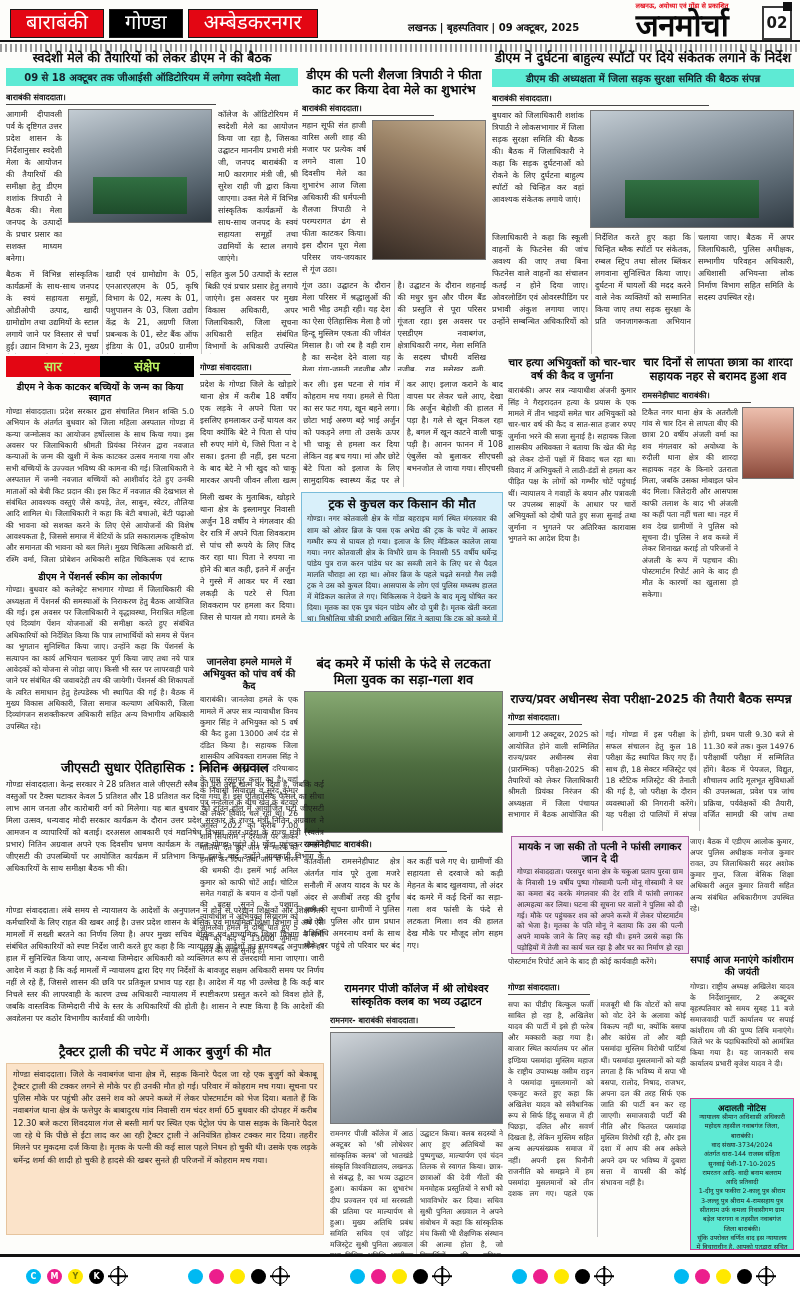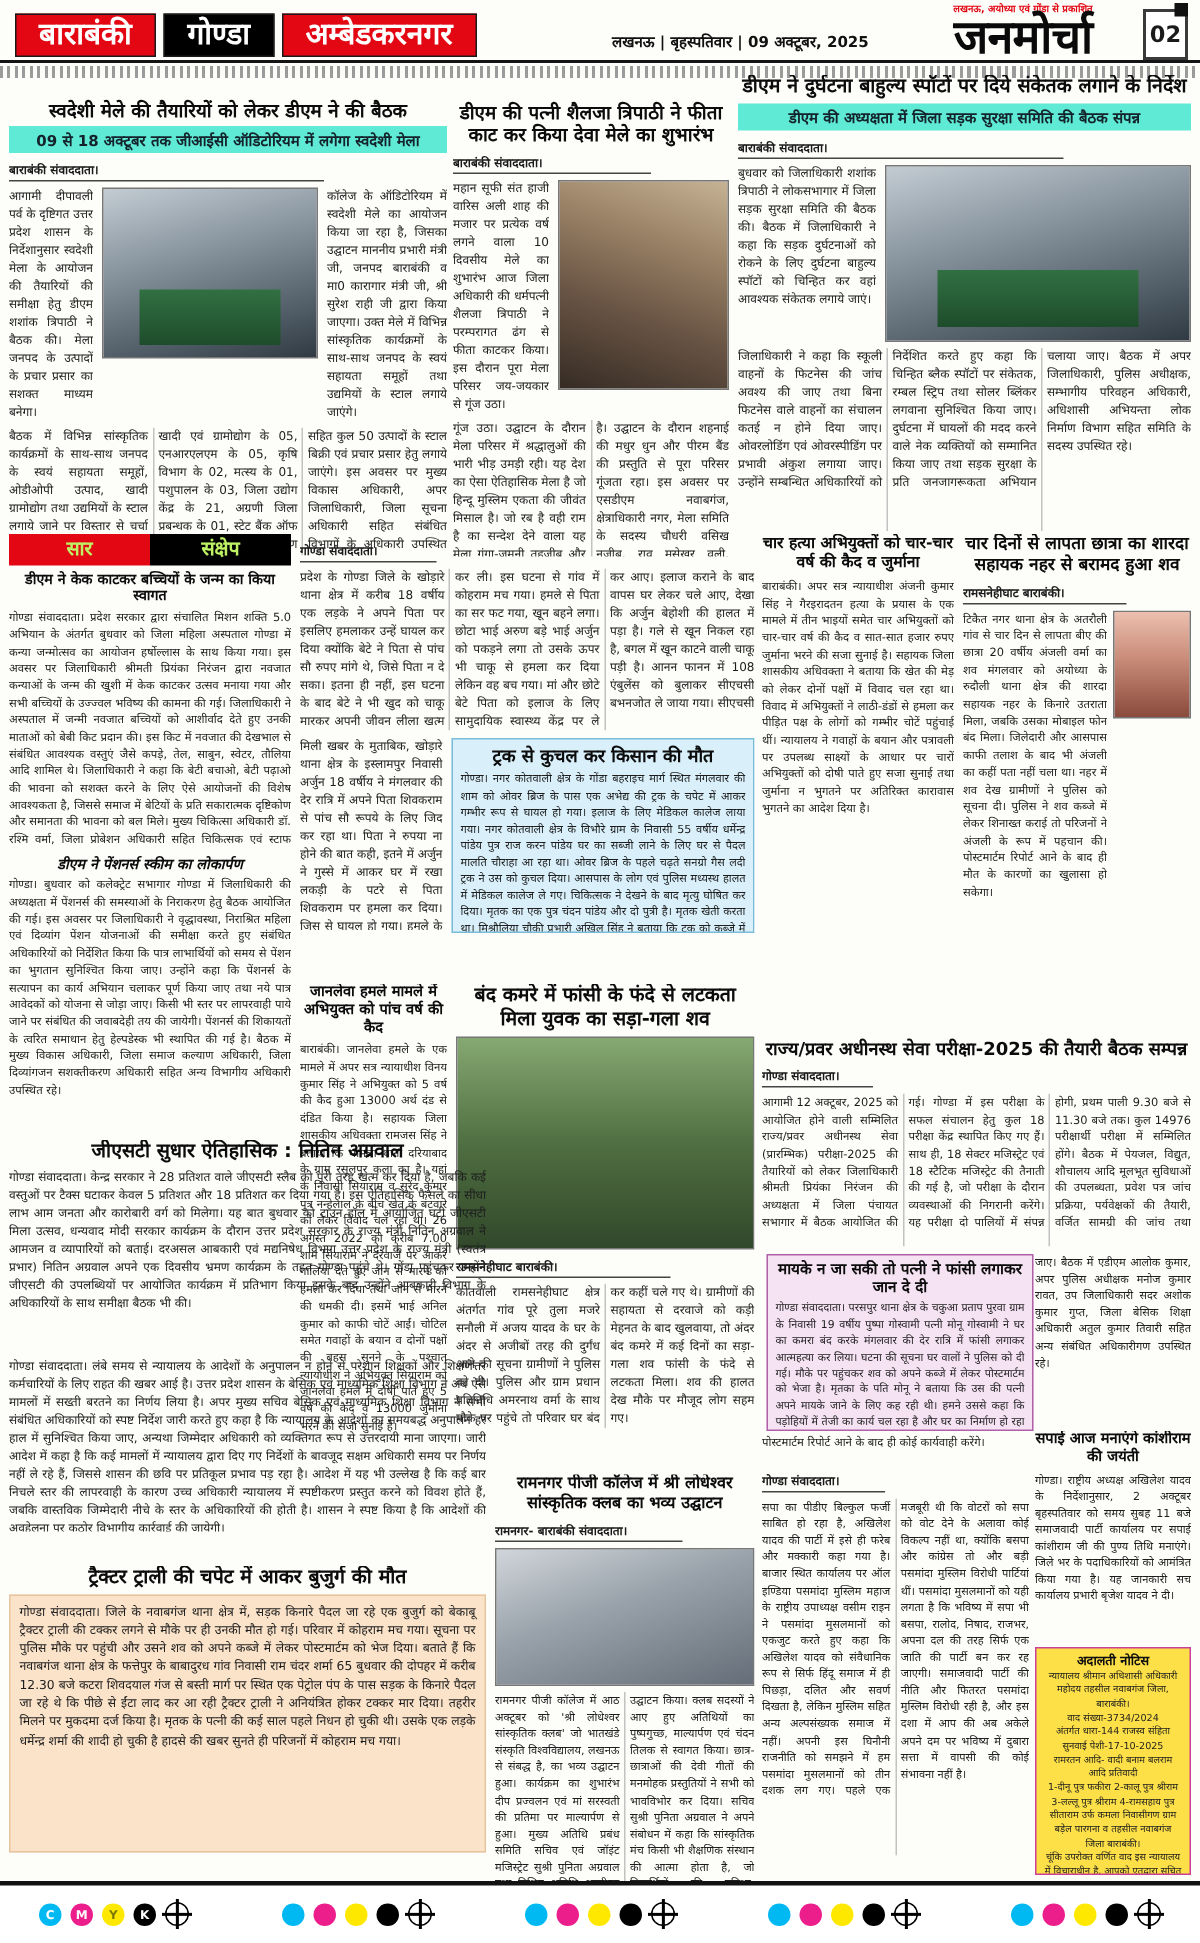--- a/index.html
+++ b/index.html
@@ -1,21 +1,21 @@
 <!DOCTYPE html>
 <html><head>
 <meta charset="utf-8">
 <style>
   html,body{margin:0;padding:0;}
   body{width:800px;height:1295px;background:#f6f5f1;font-family:"DejaVu Sans",sans-serif;color:#1a1a1a;}
   #page{position:relative;width:800px;height:1295px;background:#fdfdfa;overflow:hidden;}
 
   
   .tags{position:absolute;left:10px;top:9px;display:flex;gap:5px;}
-  .tag{font-size:20px;font-weight:bold;color:#fff;padding:1px 15px 4px;border:1px solid #1a1a1a;line-height:1.1;}
+  .tag{font-size:20px;font-weight:normal;color:#fff;padding:1px 15px 4px;border:1px solid #1a1a1a;line-height:1.1;}
   .tag.red{background:#e30613;}
   .tag.black{background:#000;}
   .dateline{position:absolute;left:408px;top:20px;font-size:10px;font-weight:bold;color:#111;}
   .masthead{position:absolute;left:606px;top:3px;width:152px;text-align:center;}
   .masthead .tagline{font-size:6.5px;color:#e30613;font-weight:bold;line-height:1.1;}
   .masthead .title{font-size:31px;font-weight:bold;line-height:1.02;color:#0a0a0a;letter-spacing:-0.5px;}
   .pagebox{position:absolute;left:762px;top:6px;width:26px;height:30px;border:2px solid #3a3a3a;background:#fff;font-size:15px;font-weight:bold;display:flex;align-items:center;justify-content:center;}
   .pagebox::after{content:"";position:absolute;top:-6px;right:-2px;width:9px;height:9px;background:#111;}
   .headrule{position:absolute;top:40px;left:0;width:800px;border-top:2px solid #151515;}
   .dotstrip{position:absolute;top:44px;left:0;width:800px;height:8px;background:repeating-linear-gradient(90deg,#9b9b9b 0 2px,transparent 2px 5px);}
@@ -35,21 +35,21 @@
   .ph-table{position:absolute;bottom:7%;left:17%;width:66%;height:33%;background:linear-gradient(#317042,#1e4c2b);}
   .ph-crowd{background:linear-gradient(20deg,#352b24 0%,#6a5545 38%,#9b8367 70%,#c6b295 100%);}
   .ph-scene{background:linear-gradient(180deg,#86a871 0%,#4e6d40 52%,#31482a 100%);}
   .ph-girl{background:linear-gradient(180deg,#ecbfae 0%,#c98b78 45%,#8a4a3c 100%);}
   .ph-inaug{background:linear-gradient(160deg,#d0d5da 0%,#9aa3ab 42%,#656e78 100%);}
 
   
   .box-blue{background:#d9f0fa;border:1px solid #79bcd9;padding:4px 5px;}
   .box-pink{background:#f5e3f3;border:1px solid #b060a8;padding:4px 5px;}
   .box-peach{background:#fbe3c9;border:1px solid #e6c49d;padding:4px 6px;}
-  .box-notice{background:#fde047;border:1.5px solid #cc3f96;padding:4px 5px;}
+  .box-notice{background:#5eead4;border:1.5px solid #cc3f96;padding:4px 5px;}
   .pre{white-space:pre-line;text-align:center;}
 
   
   .saarhead{display:flex;height:21px;font-size:13px;font-weight:bold;color:#bef264;text-align:center;line-height:21px;}
   .saarhead .l{flex:1;background:#e30613;}
   .saarhead .r{flex:1;background:#000;}
 
   
   .colorbar{position:absolute;top:1254px;left:0;width:800px;height:41px;border-top:3px solid #121212;background:#fff;display:flex;justify-content:space-between;align-items:center;padding:0 26px;box-sizing:border-box;}
   .cluster{display:flex;gap:6px;align-items:center;}
@@ -74,21 +74,21 @@
   </div>
   <div class="dateline">लखनऊ | बृहस्पतिवार | 09 अक्टूबर, 2025</div>
   <div class="masthead">
     <div class="tagline">लखनऊ, अयोध्या एवं गोंडा से प्रकाशित</div>
     <div class="title">जनमोर्चा</div>
   </div>
   <div class="pagebox">02</div>
   <div class="headrule"></div>
   <div class="dotstrip"></div>
 
-  <div class="art" style="left:6px;top:50px;width:292px;height:304px;margin-top:16px;">
+  <div class="art" style="left:6px;top:50px;width:292px;height:304px;">
     <div class="hl one" style="font-size:12.5px;">स्वदेशी मेले की तैयारियों को लेकर डीएम ने की बैठक</div>
     <div class="sub one" style="font-size:10px;">09 से 18 अक्टूबर तक जीआईसी ऑडिटोरियम में लगेगा स्वदेशी मेला</div>
     <span class="by">बाराबंकी संवाददाता।</span>
     <div class="row">
       <div class="t" style="width:56px;flex:0 0 56px;">आगामी दीपावली पर्व के दृष्टिगत उत्तर प्रदेश शासन के निर्देशानुसार स्वदेशी मेला के आयोजन की तैयारियों की समीक्षा हेतु डीएम शशांक त्रिपाठी ने बैठक की। मेला जनपद के उत्पादों के प्रचार प्रसार का सशक्त माध्यम बनेगा।</div>
       <div class="photo ph-meeting" style="width:142px;height:112px;">
         <div class="ph-table"></div>
       </div>
       <div class="t" style="flex:1;">कॉलेज के ऑडिटोरियम में स्वदेशी मेले का आयोजन किया जा रहा है, जिसका उद्घाटन माननीय प्रभारी मंत्री जी, जनपद बाराबंकी व मा0 कारागार मंत्री जी, श्री सुरेश राही जी द्वारा किया जाएगा। उक्त मेले में विभिन्न सांस्कृतिक कार्यक्रमों के साथ-साथ जनपद के स्वयं सहायता समूहों तथा उद्यमियों के स्टाल लगाये जाएंगे।</div>
     </div>
@@ -118,21 +118,21 @@
     <div class="t c3" style="margin-top:4px;height:128px;">जिलाधिकारी ने कहा कि स्कूली वाहनों के फिटनेस की जांच अवश्य की जाए तथा बिना फिटनेस वाले वाहनों का संचालन कतई न होने दिया जाए। ओवरलोडिंग एवं ओवरस्पीडिंग पर प्रभावी अंकुश लगाया जाए। उन्होंने सम्बन्धित अधिकारियों को निर्देशित करते हुए कहा कि चिन्हित ब्लैक स्पॉटों पर संकेतक, रम्बल स्ट्रिप तथा सोलर ब्लिंकर लगवाना सुनिश्चित किया जाए। दुर्घटना में घायलों की मदद करने वाले नेक व्यक्तियों को सम्मानित किया जाए तथा सड़क सुरक्षा के प्रति जनजागरूकता अभियान चलाया जाए। बैठक में अपर जिलाधिकारी, पुलिस अधीक्षक, सम्भागीय परिवहन अधिकारी, अधिशासी अभियन्ता लोक निर्माण विभाग सहित समिति के सदस्य उपस्थित रहे।</div>
   </div>
 
   <div class="art" style="left:6px;top:356px;width:188px;height:400px;">
     <div class="saarhead">
       <span class="l">सार</span>
       <span class="r">संक्षेप</span>
     </div>
     <div class="hl" style="font-size:9.5px;margin-top:4px;">डीएम ने केक काटकर बच्चियों के जन्म का किया स्वागत</div>
     <div class="t" style="font-size:7.6px;margin-top:2px;height:160px;">गोण्डा संवाददाता। प्रदेश सरकार द्वारा संचालित मिशन शक्ति 5.0 अभियान के अंतर्गत बुधवार को जिला महिला अस्पताल गोण्डा में कन्या जन्मोत्सव का आयोजन हर्षोल्लास के साथ किया गया। इस अवसर पर जिलाधिकारी श्रीमती प्रियंका निरंजन द्वारा नवजात कन्याओं के जन्म की खुशी में केक काटकर उत्सव मनाया गया और सभी बच्चियों के उज्ज्वल भविष्य की कामना की गई। जिलाधिकारी ने अस्पताल में जन्मी नवजात बच्चियों को आशीर्वाद देते हुए उनकी माताओं को बेबी किट प्रदान की। इस किट में नवजात की देखभाल से संबंधित आवश्यक वस्तुएं जैसे कपड़े, तेल, साबुन, स्वेटर, तौलिया आदि शामिल थे। जिलाधिकारी ने कहा कि बेटी बचाओ, बेटी पढ़ाओ की भावना को सशक्त करने के लिए ऐसे आयोजनों की विशेष आवश्यकता है, जिससे समाज में बेटियों के प्रति सकारात्मक दृष्टिकोण और समानता की भावना को बल मिले। मुख्य चिकित्सा अधिकारी डॉ. रश्मि वर्मा, जिला प्रोबेशन अधिकारी सहित चिकित्सक एवं स्टाफ उपस्थित रहा।</div>
-    <div class="hl" style="font-size:9.5px;margin-top:5px;font-style:italic;">डीएम ने पेंशनर्स स्कीम का लोकार्पण</div>
+    <div class="hl" style="font-size:9.5px;margin-top:5px;">डीएम ने पेंशनर्स स्कीम का लोकार्पण</div>
     <div class="t" style="font-size:7.6px;margin-top:2px;height:170px;">गोण्डा। बुधवार को कलेक्ट्रेट सभागार गोण्डा में जिलाधिकारी की अध्यक्षता में पेंशनर्स की समस्याओं के निराकरण हेतु बैठक आयोजित की गई। इस अवसर पर जिलाधिकारी ने वृद्धावस्था, निराश्रित महिला एवं दिव्यांग पेंशन योजनाओं की समीक्षा करते हुए संबंधित अधिकारियों को निर्देशित किया कि पात्र लाभार्थियों को समय से पेंशन का भुगतान सुनिश्चित किया जाए। उन्होंने कहा कि पेंशनर्स के सत्यापन का कार्य अभियान चलाकर पूर्ण किया जाए तथा नये पात्र आवेदकों को योजना से जोड़ा जाए। किसी भी स्तर पर लापरवाही पाये जाने पर संबंधित की जवाबदेही तय की जायेगी। पेंशनर्स की शिकायतों के त्वरित समाधान हेतु हेल्पडेस्क भी स्थापित की गई है। बैठक में मुख्य विकास अधिकारी, जिला समाज कल्याण अधिकारी, जिला दिव्यांगजन सशक्तीकरण अधिकारी सहित अन्य विभागीय अधिकारी उपस्थित रहे।</div>
   </div>
 
   <div class="art" style="left:200px;top:356px;width:303px;height:294px;">
     <span class="by" style="width:30%;">गोण्डा संवाददाता।</span>
     <div class="t c3" style="height:108px;">प्रदेश के गोण्डा जिले के खोड़ारे थाना क्षेत्र में करीब 18 वर्षीय एक लड़के ने अपने पिता पर इसलिए हमलाकर उन्हें घायल कर दिया क्योंकि बेटे ने पिता से पांच सौ रुपए मांगे थे, जिसे पिता न दे सका। इतना ही नहीं, इस घटना के बाद बेटे ने भी खुद को चाकू मारकर अपनी जीवन लीला खत्म कर ली। इस घटना से गांव में कोहराम मच गया। हमले से पिता का सर फट गया, खून बहने लगा। छोटा भाई अरुण बड़े भाई अर्जुन को पकड़ने लगा तो उसके ऊपर भी चाकू से हमला कर दिया लेकिन वह बच गया। मां और छोटे बेटे पिता को इलाज के लिए सामुदायिक स्वास्थ्य केंद्र पर ले कर आए। इलाज कराने के बाद वापस घर लेकर चले आए, देखा कि अर्जुन बेहोशी की हालत में पड़ा है। गले से खून निकल रहा है, बगल में खून काटने वाली चाकू पड़ी है। आनन फानन में 108 एंबुलेंस को बुलाकर सीएचसी बभनजोत ले जाया गया। सीएचसी अधीक्षक डॉक्टर तरुण मौर्य ने मृत्यु घोषित कर दिया।</div>
     <div class="row" style="margin-top:5px;">
       <div class="t" style="width:95px;flex:0 0 95px;height:128px;">मिली खबर के मुताबिक, खोड़ारे थाना क्षेत्र के इस्लामपुर निवासी अर्जुन 18 वर्षीय ने मंगलवार की देर रात्रि में अपने पिता शिवकराम से पांच सौ रूपये के लिए जिद कर रहा था। पिता ने रुपया ना होने की बात कही, इतने में अर्जुन ने गुस्से में आकर घर में रखा लकड़ी के पटरे से पिता शिवकराम पर हमला कर दिया। जिस से घायल हो गया। हमले के बाद पुलिस ने मौके पर पहुंच कर शव को अपने कब्जे में लेकर पोस्टमार्टम को भेजा है।</div>
       <div class="box-blue" style="flex:1;height:120px;overflow:hidden;">
         <div class="hl" style="font-size:12px;">ट्रक से कुचल कर किसान की मौत</div>

